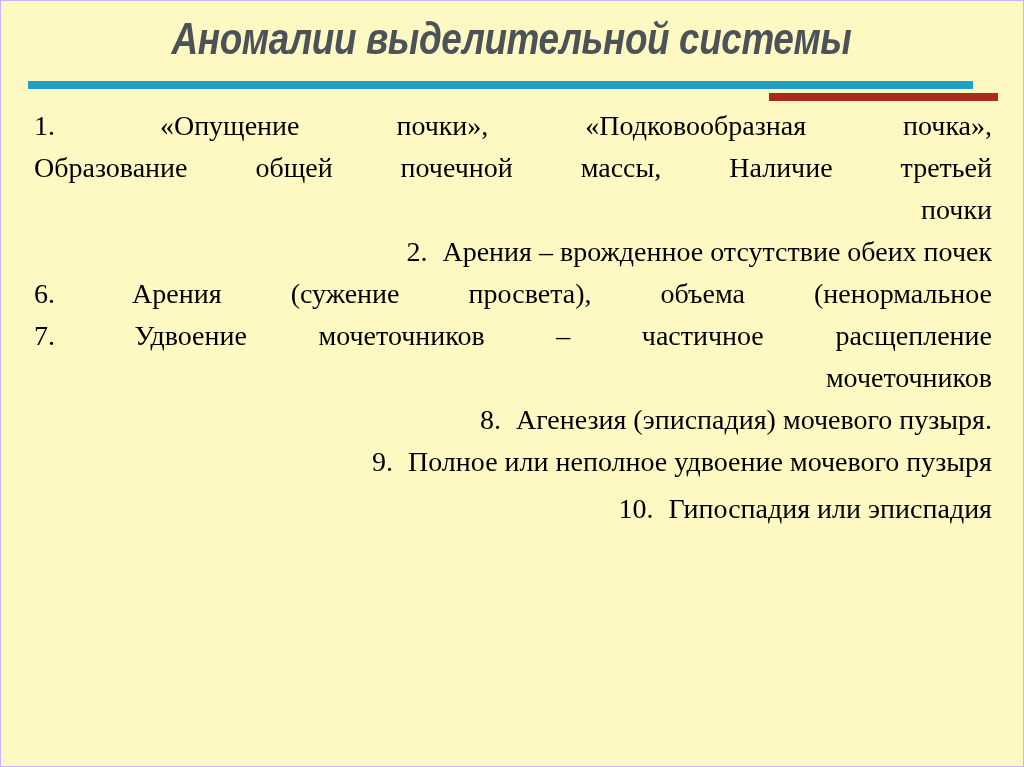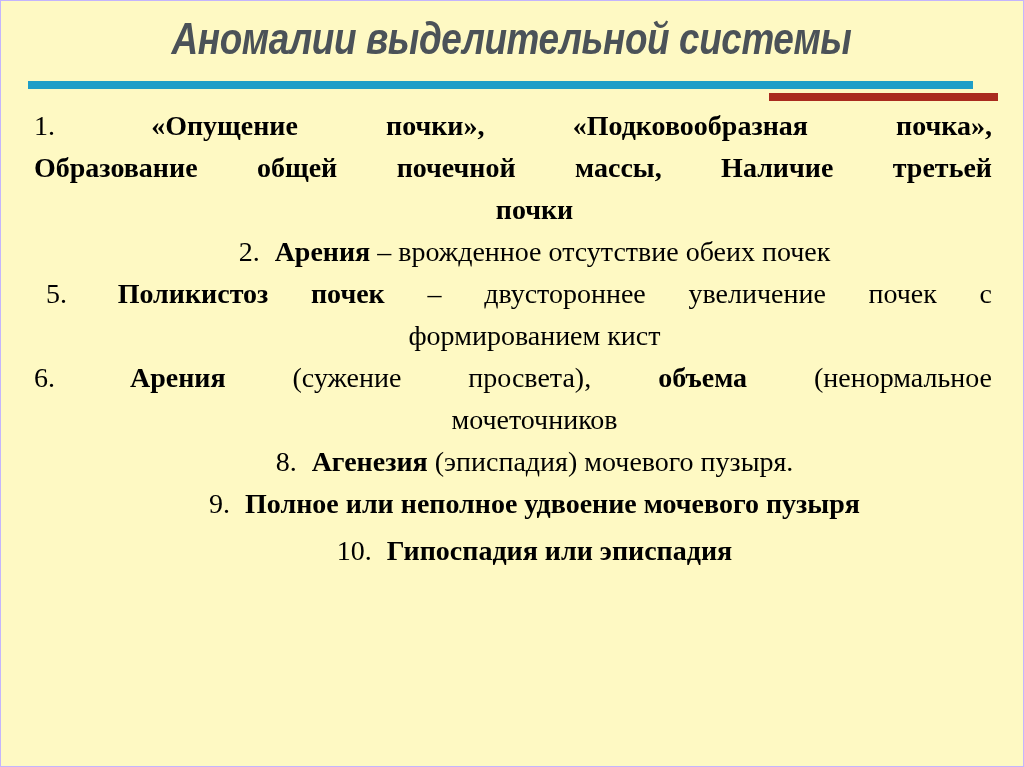--- a/index.html
+++ b/index.html
@@ -15,22 +15,22 @@
     white-space:nowrap;
   }
   .title-inner{display:inline-block;transform:scaleX(0.82);transform-origin:center;letter-spacing:-0.5px;}
   .rule-cyan{position:absolute;left:27px;top:80px;width:945px;height:8px;background:var(--accent-cyan,#1F9EC7);}
   .rule-red{position:absolute;left:768px;top:92px;width:229px;height:8px;background:var(--accent-red,#A92B1E);}
   .content{
     position:absolute;left:33px;top:104px;width:958px;
     font-size:28px;line-height:42px;color:#000;
   }
   .jline{text-align:justify;text-align-last:justify;}
-  .lline{text-align:center;margin-left:43px;}
-  .b{font-weight:bold;}
+  .lline{text-align:right;margin-left:43px;}
+  .b{font-weight:normal;}
   .num{margin-right:8px;}
   .indent{padding-left:12px;}
   .mt{margin-top:5px;}
 </style>
 </head>
 <body>
 
 <div class="slide">
 
   <div class="title">
@@ -58,42 +58,37 @@
     <div>
       <div class="lline">
         <span class="num">2.</span>
         <span class="b">Арения</span>
         <span>– врожденное отсутствие обеих почек</span>
       </div>
     </div>
 
 
 
-    <div>
-      <div class="jline indent">
-        <span class="num">5.</span>
-        <span class="b">Поликистоз почек</span>
-        <span>– двустороннее увеличение почек с</span>
-      </div>
-      <div class="lline">
-        <span>формированием кист</span>
-      </div>
-    </div>
 
     <div>
       <div class="jline">
         <span class="num">6.</span>
         <span class="b">Арения</span>
         <span>(сужение просвета),</span>
         <span class="b">объема</span>
         <span>(ненормальное</span>
       </div>
     </div>
 
     <div>
+      <div class="jline">
+        <span class="num">7.</span>
+        <span class="b">Удвоение мочеточников</span>
+        <span>– частичное расщепление</span>
+      </div>
       <div class="lline">
         <span>мочеточников</span>
       </div>
     </div>
 
     <div>
       <div class="lline">
         <span class="num">8.</span>
         <span class="b">Агенезия</span>
         <span>(эписпадия) мочевого пузыря.</span>

